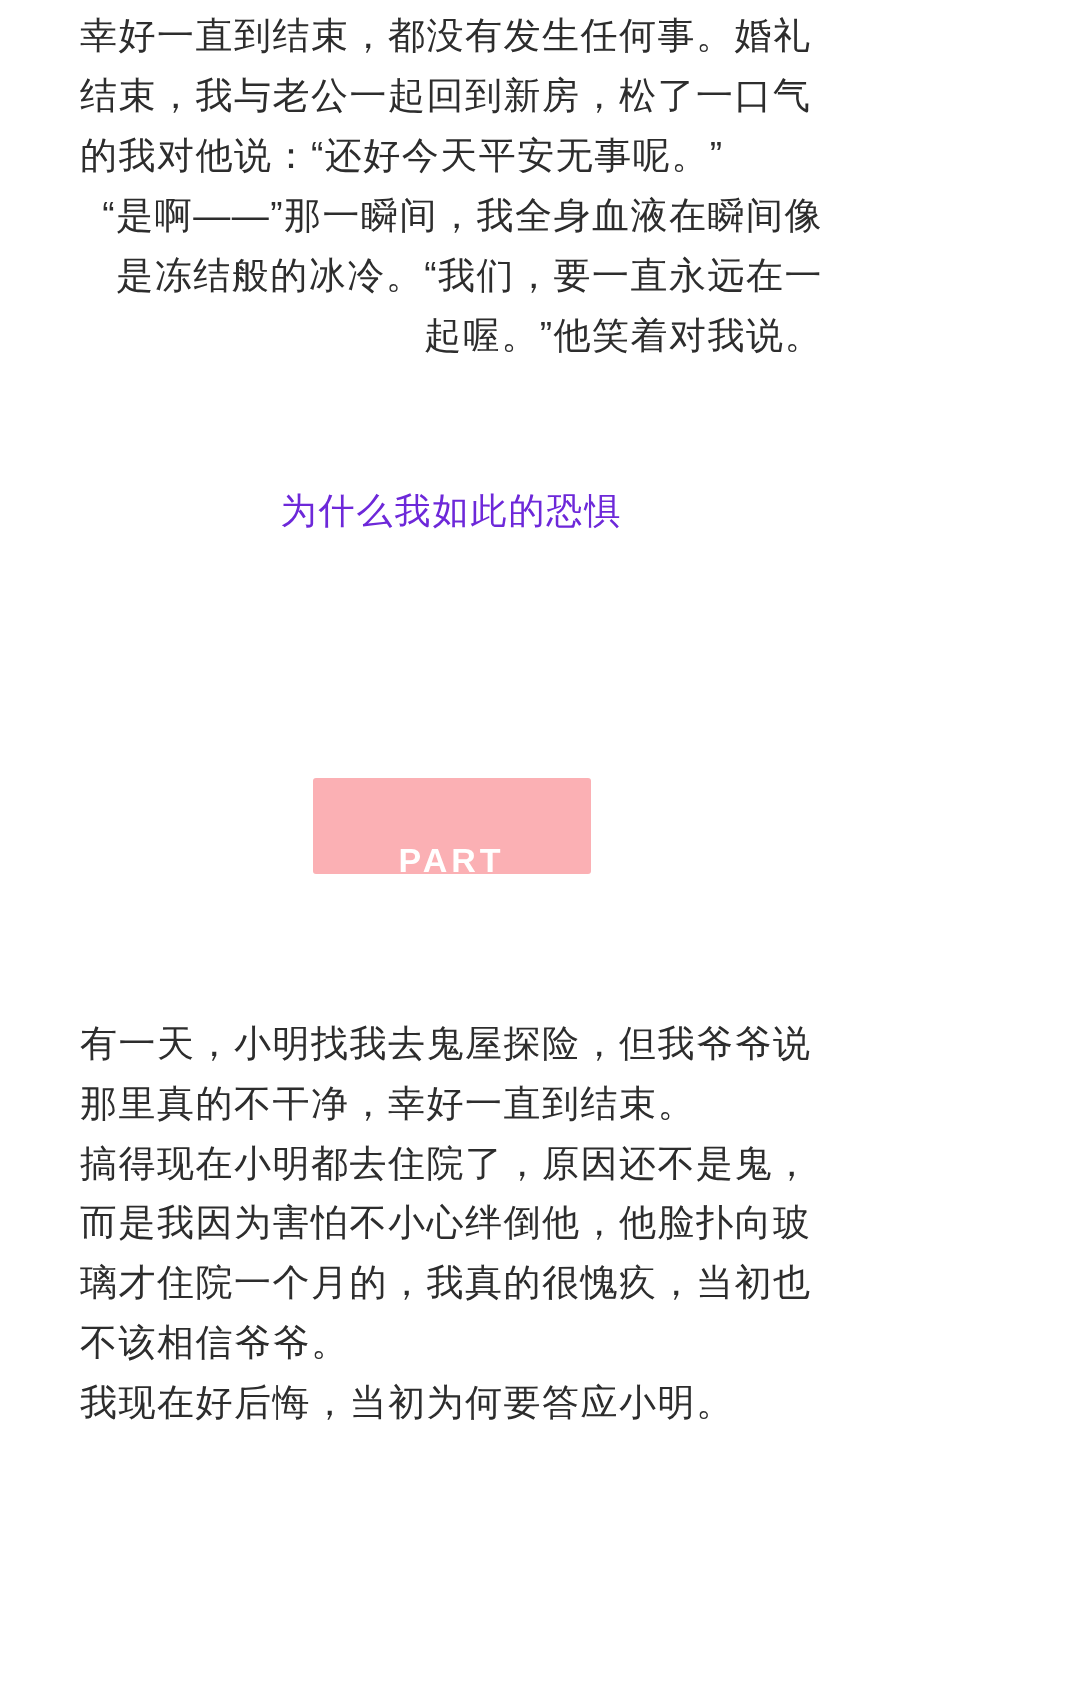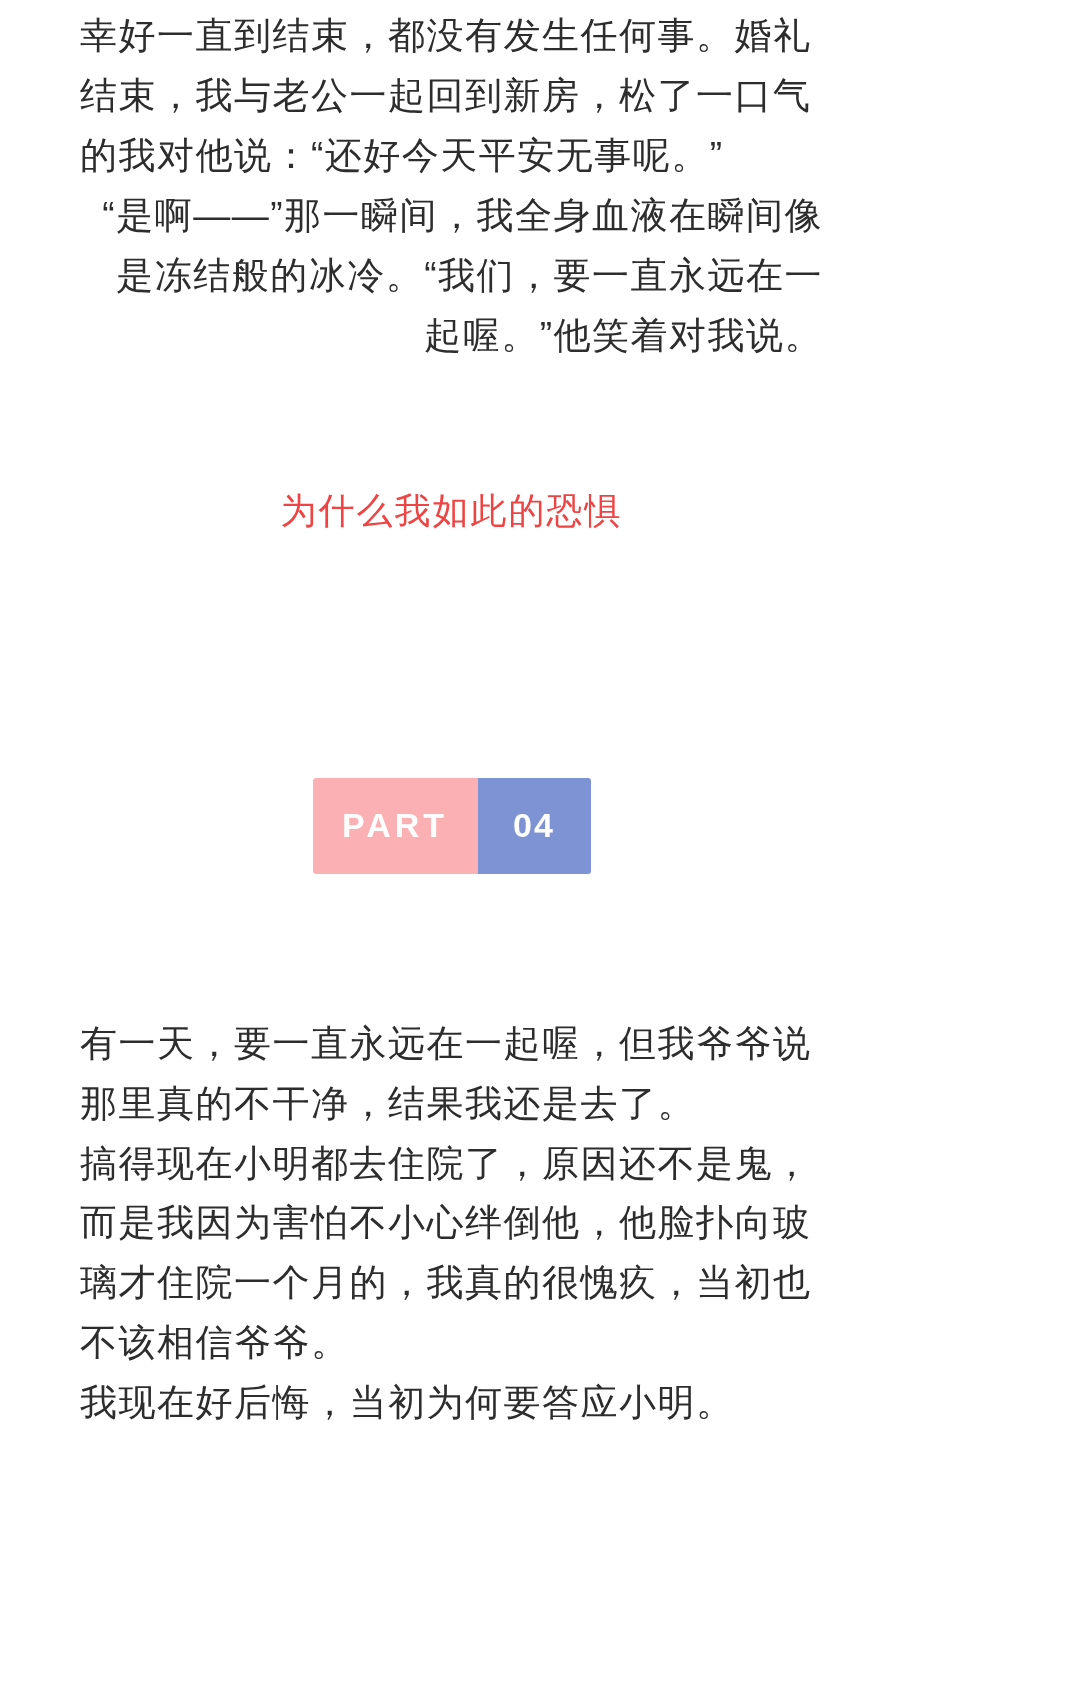--- a/index.html
+++ b/index.html
@@ -34,40 +34,41 @@
   }
   .block-top .para + .para {
     margin-top: 0;
     text-align: right;
   }
   .spacer-1 { height: 118px; }
   .center-line {
     text-align: center;
     font-size: 36px;
     letter-spacing: 2px;
-    color: #ef4444;
+    color: #6d28d9;
     line-height: 1.5;
   }
   .spacer-2 { height: 52px; }
   .center-bold {
     text-align: center;
     font-size: 36px;
     font-weight: bold;
     letter-spacing: 1px;
     color: #1f1f1f;
     line-height: 1.5;
   }
   .spacer-3 { height: 188px; }
   .part-badge {
     display: flex;
     width: 278px;
     height: 96px;
     margin: 0 auto;
     overflow: hidden;
     border-radius: 3px;
+    flex-direction: column;
   }
   .part-badge .label {
     flex: 0 0 165px;
     background: #fbb0b4;
     color: #ffffff;
     font-size: 34px;
     font-weight: bold;
     letter-spacing: 4px;
     display: flex;
     align-items: center;
@@ -109,18 +110,18 @@
   <div class="spacer-3"></div>
 
   <div class="part-badge">
     <div class="label">PART</div>
     <div class="num">04</div>
   </div>
 
   <div class="spacer-4"></div>
 
   <div class="block-bottom">
-    <p class="para">有一天，要一直永远在一起喔，但我爷爷说那里真的不干净，结果我还是去了。</p>
+    <p class="para">有一天，小明找我去鬼屋探险，但我爷爷说那里真的不干净，幸好一直到结束。</p>
     <p class="para">搞得现在小明都去住院了，原因还不是鬼，而是我因为害怕不小心绊倒他，他脸扑向玻璃才住院一个月的，我真的很愧疚，当初也不该相信爷爷。</p>
     <p class="para">我现在好后悔，当初为何要答应小明。</p>
   </div>
 
 </div>
 
 </body></html>

